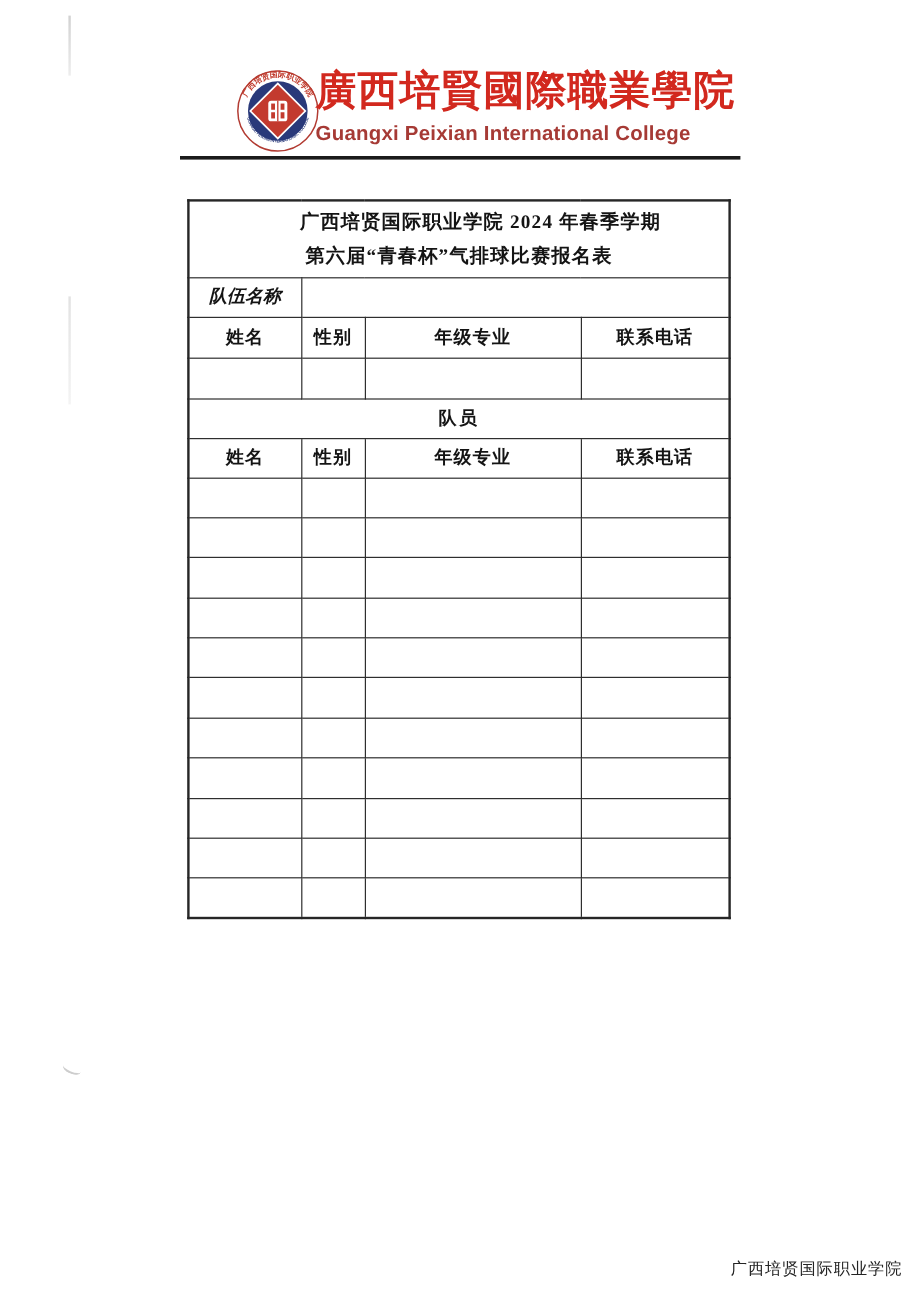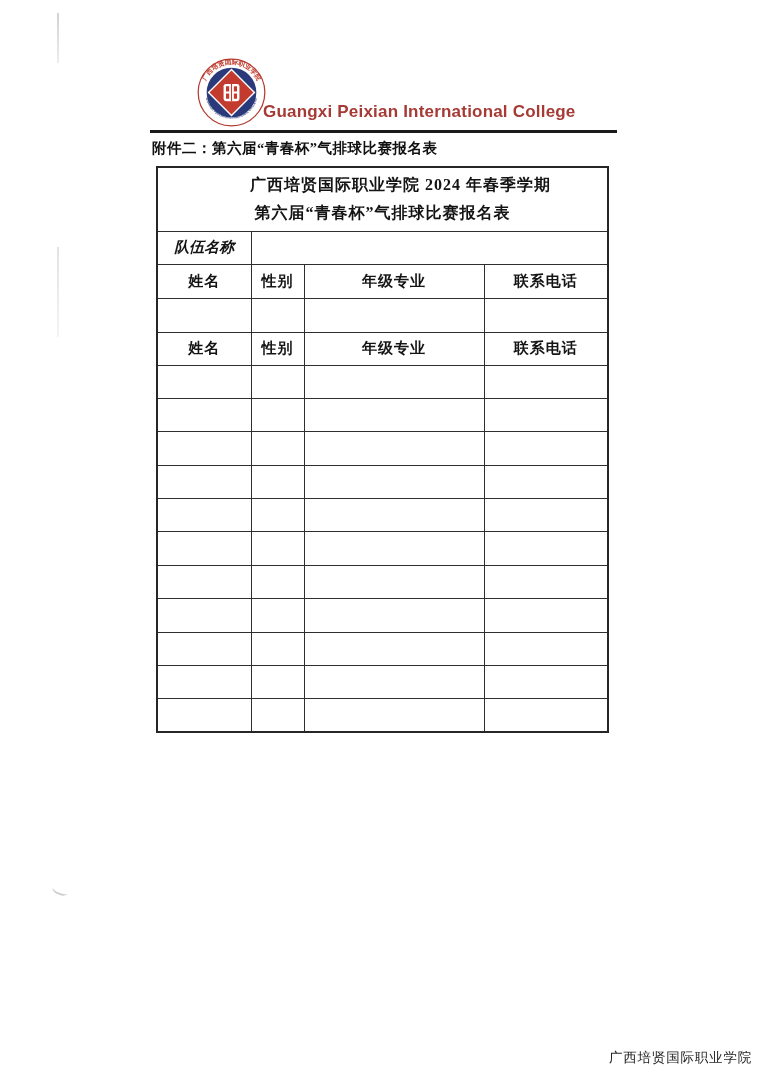--- a/index.html
+++ b/index.html
@@ -107,26 +107,24 @@
       <rect x="38.5" y="37.5" width="23" height="25" rx="3.5" fill="#ffffff"></rect>
       <g fill="#c33a2e">
         <rect x="49.2" y="37.5" width="1.6" height="25"></rect>
         <rect x="42" y="41" width="4.6" height="7.5"></rect>
         <rect x="53.4" y="41" width="4.6" height="7.5"></rect>
         <rect x="42" y="51.5" width="4.6" height="7.5"></rect>
         <rect x="53.4" y="51.5" width="4.6" height="7.5"></rect>
       </g>
     </svg>
   </div>
+  <div class="title-cn">廣西培賢國際職業學院</div>
   <div class="title-en">Guangxi Peixian International College</div>
   <div class="head-rule"></div>
 
-  <div class="attachment">
-    <span class="att-label">附件二：</span><span class="att-text">第六届“青春杯”气排球比赛报名表</span>
-  </div>
 
   <table class="reg">
     <colgroup>
       <col style="width:94px">
         <col style="width:53px">
         <col style="width:180px">
         <col style="width:124px">
     </colgroup>
     <tbody>
       <tr class="row-title">
@@ -144,20 +142,23 @@
         <td>性别</td>
         <td>年级专业</td>
         <td>联系电话</td>
       </tr>
       <tr class="row-empty">
         <td></td>
         <td></td>
         <td></td>
         <td></td>
       </tr>
+      <tr class="row-section">
+        <td colspan="4">队员</td>
+      </tr>
       <tr class="row-head-2">
         <td>姓名</td>
         <td>性别</td>
         <td>年级专业</td>
         <td>联系电话</td>
       </tr>
     </tbody>
     <tbody>
         <tr class="row-member">
           <td></td>

